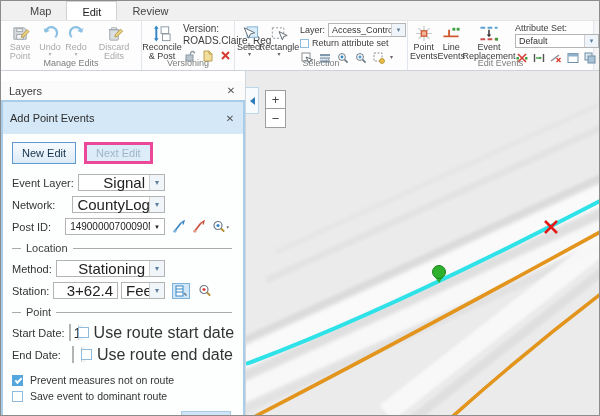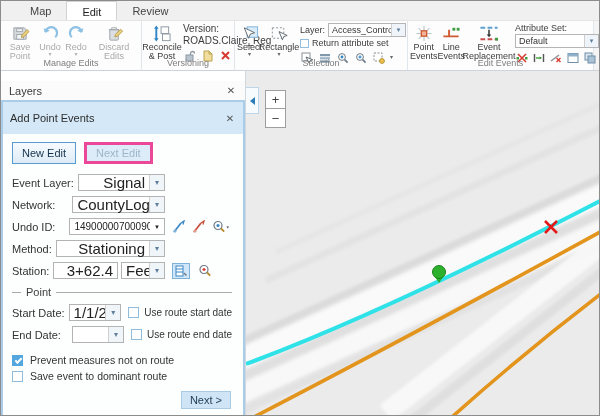--- a/index.html
+++ b/index.html
@@ -57,21 +57,21 @@
   .tail{flex:0 0 67px;display:flex;align-items:center;justify-content:flex-start;gap:6px;padding-left:7px;box-sizing:border-box;}
   .sep{display:flex;align-items:center;font-size:11px;color:#3d3d3d;margin:7px 0 6px 0;}
   .sep::before{content:"";width:9px;border-top:1px solid #aaa;margin-right:5px;}
   .sep::after{content:"";flex:1;border-top:1px solid #aaa;margin-left:5px;}
   .cb{width:11px;height:11px;border:1px solid #8fbcdd;background:#fff;box-sizing:border-box;position:relative;flex:0 0 auto;}
   .cb.on{background:#54a6de;border-color:#54a6de;}
   .cb.on::after{content:"";position:absolute;left:2px;top:2px;width:5px;height:2px;border-left:2px solid #fff;border-bottom:2px solid #fff;transform:rotate(-45deg);}
   .cbrow{display:flex;align-items:center;gap:7px;height:14px;margin-bottom:2px;}
   .cbrow .cbl{font-size:10.5px;color:#333;white-space:nowrap;}
   .datecb{display:flex;align-items:center;gap:5px;margin-left:7px;flex:0 0 auto;}
-  .datecb .cbl{font-size:10px;color:#333;white-space:nowrap;}
+  .datecb .cbl{font-size:16px;color:#333;white-space:nowrap;}
   .nextrow{display:flex;margin-top:8px;padding-right:1px;}
   .btn-next{margin-left:auto;border:1px solid #a9cbe4;background:#cfe4f4;padding:2px 8px;font-size:11px;color:#1e3c55;}
   .iconbtn{display:inline-flex;align-items:center;justify-content:center;}
   .iconbtn.hl{background:#cfe7f8;border:1px solid #7fb2d9;width:18px;height:16px;box-sizing:border-box;}
 
   
   .maparea{position:absolute;left:244px;top:70px;width:354px;height:344px;background:#ebebeb;overflow:hidden;border-left:1px solid #cfd8df;box-sizing:border-box;}
   .band{position:absolute;transform-origin:left center;filter:blur(1.8px);}
   .collapse{position:absolute;left:0;top:16px;width:12px;height:25px;background:#f7fbfe;border:1px solid #bcd7ea;border-left:none;display:flex;align-items:center;justify-content:center;z-index:5;}
   .collapse::after{content:"";width:0;height:0;border-top:4px solid transparent;border-bottom:4px solid transparent;border-right:5px solid #2e7cb8;}
@@ -368,21 +368,21 @@
         <div class="frow">
           <span class="lbl" style="margin-right:17px">Network:</span>
           <div class="combo">
             <span class="val">CountyLog</span>
             <span class="arr"></span>
           </div>
           <span class="spacer67"></span>
         </div>
 
         <div class="frow">
-          <span class="lbl" style="margin-right:14px">Undo ID:</span>
+          <span class="lbl" style="margin-right:14px">Post ID:</span>
           <div class="combo">
             <span class="val" style="font-size:10px">14900000700090M01</span>
             <span class="arr-solid"></span>
           </div>
           <span class="tail">
             <span class="iconbtn">
               <svg width="14" height="14" viewBox="0 0 14 14">
                   <path d="M2 12L9 3" stroke="#3b87c4" stroke-width="1.7"></path>
                   <path d="M9 3l3-2-1 3.5" fill="none" stroke="#3b87c4" stroke-width="1.3"></path>
                   <circle cx="3" cy="11" r="1.6" fill="#7fb2d9"></circle>
@@ -399,20 +399,23 @@
               <svg width="18" height="14" viewBox="0 0 18 14">
                   <circle cx="6" cy="5.5" r="4" fill="#fff" stroke="#6d7c88" stroke-width="1.2"></circle>
                   <path d="M9 8.5l3.2 3.2" stroke="#b58a2a" stroke-width="1.8"></path>
                   <circle cx="6" cy="5.5" r="1.6" fill="#3b87c4"></circle>
                   <path d="M14.5 6.5l2.5 0-1.25 2z" fill="#444"></path>
                 </svg>
             </span>
           </span>
         </div>
 
+        <div class="sep">
+            <span>Location</span>
+          </div>
 
         <div class="frow">
           <span class="lbl">Method:</span>
           <div class="combo">
             <span class="val">Stationing</span>
             <span class="arr"></span>
           </div>
           <span class="spacer67"></span>
         </div>
 

